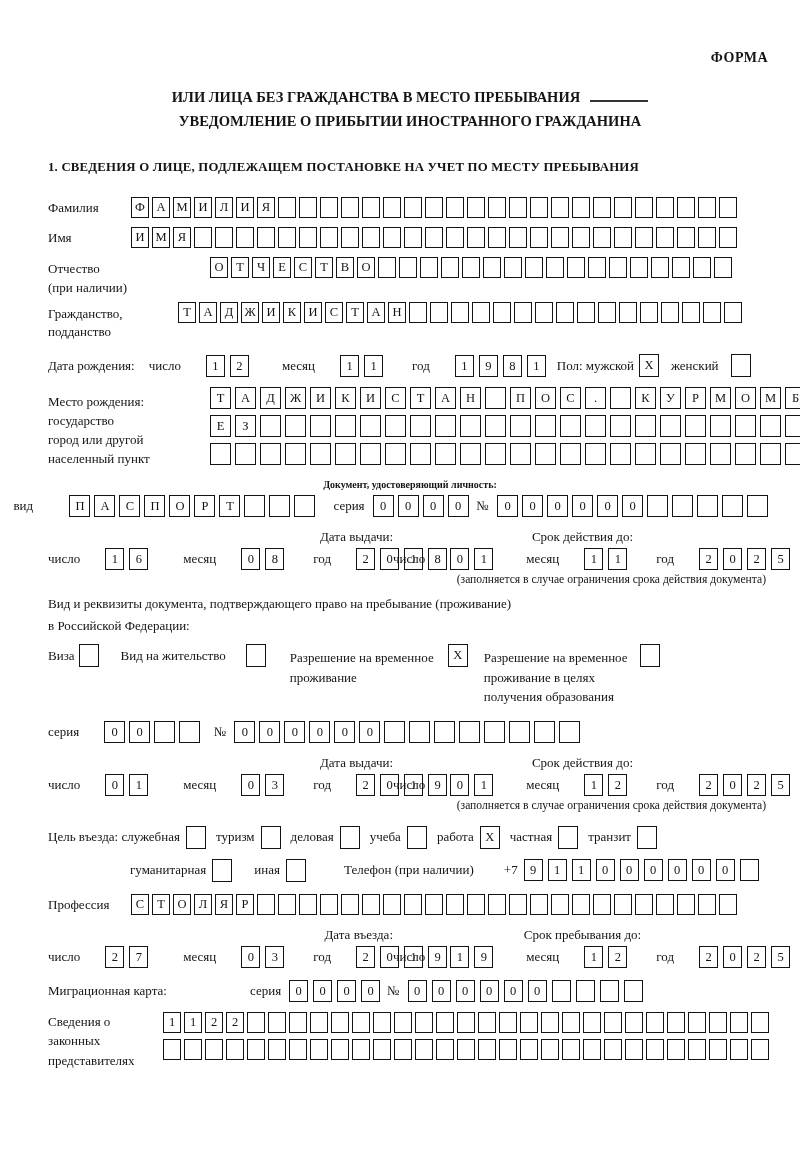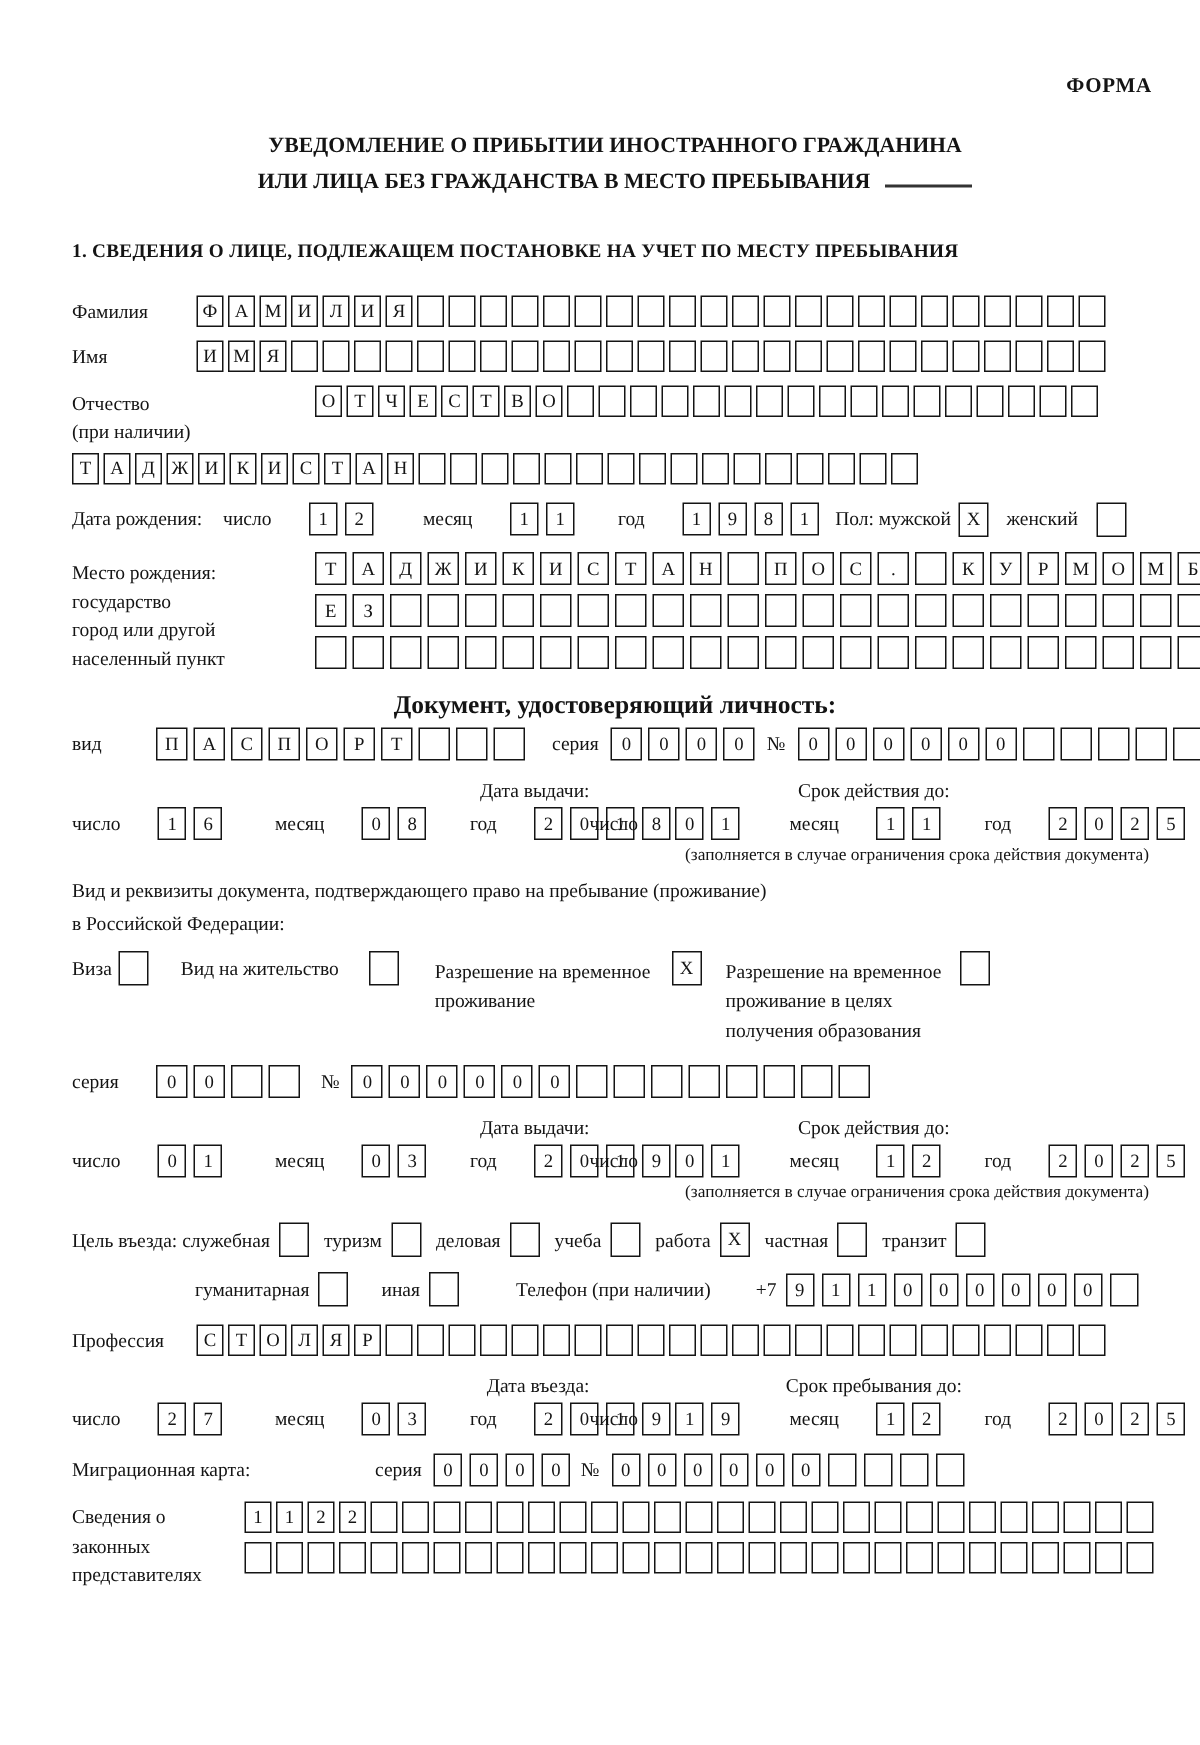--- a/index.html
+++ b/index.html
@@ -53,24 +53,24 @@
 </style>
 </head>
 <body>
 
 <div class="page">
 
 
   <div class="forma">ФОРМА</div>
 
   <div class="title">
-    <div>УВЕДОМЛЕНИЕ О ПРИБЫТИИ ИНОСТРАННОГО ГРАЖДАНИНА</div>
     <div>
       <span>ИЛИ ЛИЦА БЕЗ ГРАЖДАНСТВА В МЕСТО ПРЕБЫВАНИЯ</span><span class="blank-line"></span>
     </div>
+    <div>УВЕДОМЛЕНИЕ О ПРИБЫТИИ ИНОСТРАННОГО ГРАЖДАНИНА</div>
   </div>
 
   <div class="sect">1. СВЕДЕНИЯ О ЛИЦЕ, ПОДЛЕЖАЩЕМ ПОСТАНОВКЕ НА УЧЕТ ПО МЕСТУ ПРЕБЫВАНИЯ</div>
 
   <div class="frow" style="margin-top:22px;">
     <span class="flabel w83">Фамилия</span>
     <span class="cellrow"><span class="cell">Ф</span><span class="cell">А</span><span class="cell">М</span><span class="cell">И</span><span class="cell">Л</span><span class="cell">И</span><span class="cell">Я</span><span class="cell"></span><span class="cell"></span><span class="cell"></span><span class="cell"></span><span class="cell"></span><span class="cell"></span><span class="cell"></span><span class="cell"></span><span class="cell"></span><span class="cell"></span><span class="cell"></span><span class="cell"></span><span class="cell"></span><span class="cell"></span><span class="cell"></span><span class="cell"></span><span class="cell"></span><span class="cell"></span><span class="cell"></span><span class="cell"></span><span class="cell"></span><span class="cell"></span></span>
   </div>
 
   <div class="frow">
@@ -80,20 +80,24 @@
 
   <div class="frow">
     <span class="flabel w162 stack">
       <span>Отчество</span>
       <span>(при наличии)</span>
     </span>
     <span class="cellrow"><span class="cell">О</span><span class="cell">Т</span><span class="cell">Ч</span><span class="cell">Е</span><span class="cell">С</span><span class="cell">Т</span><span class="cell">В</span><span class="cell">О</span><span class="cell"></span><span class="cell"></span><span class="cell"></span><span class="cell"></span><span class="cell"></span><span class="cell"></span><span class="cell"></span><span class="cell"></span><span class="cell"></span><span class="cell"></span><span class="cell"></span><span class="cell"></span><span class="cell"></span><span class="cell"></span><span class="cell"></span><span class="cell"></span><span class="cell"></span></span>
   </div>
 
   <div class="frow" style="margin-top:4px;">
+    <span class="flabel w130 stack">
+      <span>Гражданство,</span>
+      <span>подданство</span>
+    </span>
     <span class="cellrow"><span class="cell">Т</span><span class="cell">А</span><span class="cell">Д</span><span class="cell">Ж</span><span class="cell">И</span><span class="cell">К</span><span class="cell">И</span><span class="cell">С</span><span class="cell">Т</span><span class="cell">А</span><span class="cell">Н</span><span class="cell"></span><span class="cell"></span><span class="cell"></span><span class="cell"></span><span class="cell"></span><span class="cell"></span><span class="cell"></span><span class="cell"></span><span class="cell"></span><span class="cell"></span><span class="cell"></span><span class="cell"></span><span class="cell"></span><span class="cell"></span><span class="cell"></span><span class="cell"></span></span>
   </div>
 
   <div class="frow dt" style="margin-top:12px;align-items:center;">
     <span class="flabel" style="padding-top:0;">Дата рождения:</span>
     <span class="dgroup" style="margin-left:14px;">
       <span class="sub">число</span>
       <span class="cellrow"><span class="cell">1</span><span class="cell">2</span></span>
       <span class="sub" style="margin-left:8px;">месяц</span>
       <span class="cellrow"><span class="cell">1</span><span class="cell">1</span></span>
@@ -113,23 +117,23 @@
       <span>город или другой</span>
       <span>населенный пункт</span>
     </span>
     <span class="repcells" style="display:block;">
       <span class="cellrow" style="display:block;margin-bottom:6px;"><span class="cell">Т</span><span class="cell">А</span><span class="cell">Д</span><span class="cell">Ж</span><span class="cell">И</span><span class="cell">К</span><span class="cell">И</span><span class="cell">С</span><span class="cell">Т</span><span class="cell">А</span><span class="cell">Н</span><span class="cell"></span><span class="cell">П</span><span class="cell">О</span><span class="cell">С</span><span class="cell">.</span><span class="cell"></span><span class="cell">К</span><span class="cell">У</span><span class="cell">Р</span><span class="cell">М</span><span class="cell">О</span><span class="cell">М</span><span class="cell">Б</span></span>
       <span class="cellrow" style="display:block;margin-bottom:6px;"><span class="cell">Е</span><span class="cell">З</span><span class="cell"></span><span class="cell"></span><span class="cell"></span><span class="cell"></span><span class="cell"></span><span class="cell"></span><span class="cell"></span><span class="cell"></span><span class="cell"></span><span class="cell"></span><span class="cell"></span><span class="cell"></span><span class="cell"></span><span class="cell"></span><span class="cell"></span><span class="cell"></span><span class="cell"></span><span class="cell"></span><span class="cell"></span><span class="cell"></span><span class="cell"></span><span class="cell"></span></span>
       <span class="cellrow" style="display:block;"><span class="cell"></span><span class="cell"></span><span class="cell"></span><span class="cell"></span><span class="cell"></span><span class="cell"></span><span class="cell"></span><span class="cell"></span><span class="cell"></span><span class="cell"></span><span class="cell"></span><span class="cell"></span><span class="cell"></span><span class="cell"></span><span class="cell"></span><span class="cell"></span><span class="cell"></span><span class="cell"></span><span class="cell"></span><span class="cell"></span><span class="cell"></span><span class="cell"></span><span class="cell"></span><span class="cell"></span></span>
     </span>
   </div>
 
-  <div style="text-align:center;font-weight:bold;font-size:17px;margin-top:8px;">Документ, удостоверяющий личность:</div>
-
-  <div class="frow lg" style="margin-top:5px;align-items:center;">
+  <div style="text-align:center;font-weight:bold;font-size:10px;margin-top:8px;">Документ, удостоверяющий личность:</div>
+
+  <div class="frow lg" style="margin-top:5px;align-items:center;justify-content:flex-end;">
     <span class="flabel" style="padding-top:0;width:56px;">вид</span>
     <span class="cellrow"><span class="cell">П</span><span class="cell">А</span><span class="cell">С</span><span class="cell">П</span><span class="cell">О</span><span class="cell">Р</span><span class="cell">Т</span><span class="cell"></span><span class="cell"></span><span class="cell"></span></span>
     <span class="flabel" style="padding-top:0;margin:0 8px 0 14px;">серия</span>
     <span class="cellrow"><span class="cell">0</span><span class="cell">0</span><span class="cell">0</span><span class="cell">0</span></span>
     <span class="flabel" style="padding-top:0;margin:0 8px 0 4px;">№</span>
     <span class="cellrow"><span class="cell">0</span><span class="cell">0</span><span class="cell">0</span><span class="cell">0</span><span class="cell">0</span><span class="cell">0</span><span class="cell"></span><span class="cell"></span><span class="cell"></span><span class="cell"></span><span class="cell"></span></span>
   </div>
 
   <div class="dualhead">
     <span class="dh-left">Дата выдачи:</span>

